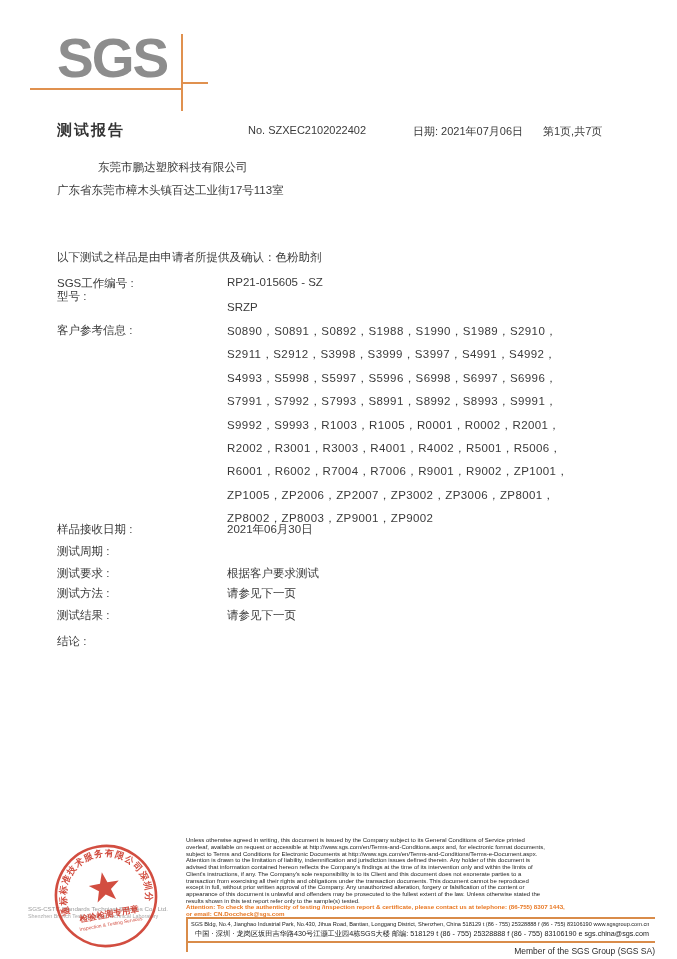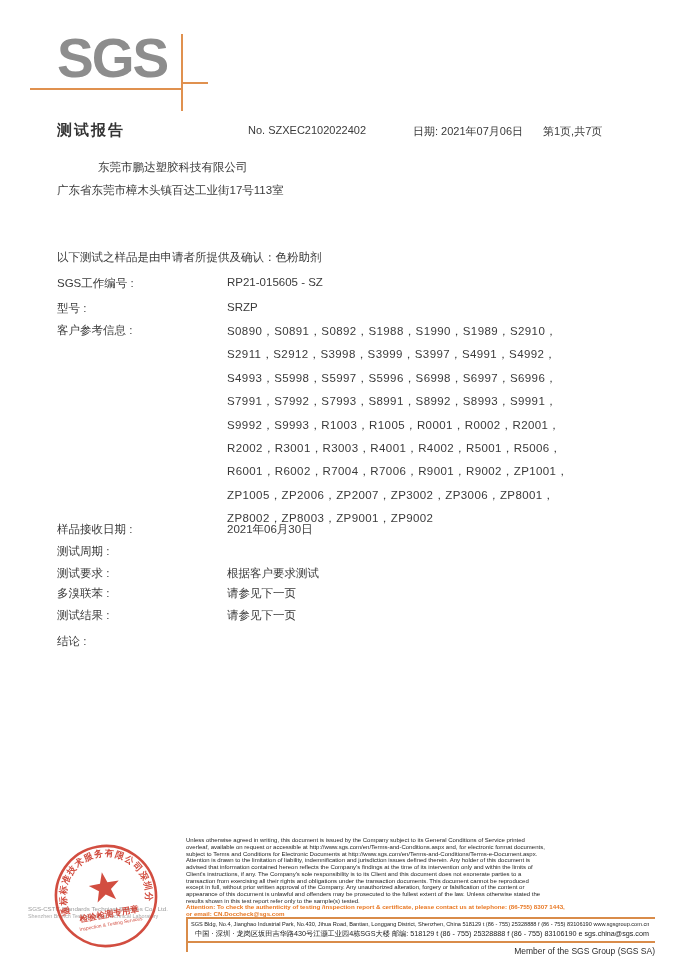--- a/index.html
+++ b/index.html
@@ -85,21 +85,21 @@
   </div>
 
   <div class="applicant-name">东莞市鹏达塑胶科技有限公司</div>
   <div class="applicant-address">广东省东莞市樟木头镇百达工业街17号113室</div>
 
   <div class="intro-line">以下测试之样品是由申请者所提供及确认：色粉助剂</div>
 
   <span class="flabel" style="top:276px">SGS工作编号 :</span>
   <span class="fvalue" style="top:276px">RP21-015605 - SZ</span>
 
-  <span class="flabel" style="top:301px">型号 :</span>
+  <span class="flabel" style="top:289px">型号 :</span>
   <span class="fvalue" style="top:301px">SRZP</span>
 
   <span class="flabel" style="top:323px">客户参考信息 :</span>
   <div class="codes-block">
     <div>S0890，S0891，S0892，S1988，S1990，S1989，S2910，</div>
     <div>S2911，S2912，S3998，S3999，S3997，S4991，S4992，</div>
     <div>S4993，S5998，S5997，S5996，S6998，S6997，S6996，</div>
     <div>S7991，S7992，S7993，S8991，S8992，S8993，S9991，</div>
     <div>S9992，S9993，R1003，R1005，R0001，R0002，R2001，</div>
     <div>R2002，R3001，R3003，R4001，R4002，R5001，R5006，</div>
@@ -109,21 +109,21 @@
   </div>
 
   <span class="flabel" style="top:522px">样品接收日期 :</span>
   <span class="fvalue" style="top:522px">2021年06月30日</span>
 
   <span class="flabel" style="top:544px">测试周期 :</span>
 
   <span class="flabel" style="top:566px">测试要求 :</span>
   <span class="fvalue" style="top:566px">根据客户要求测试</span>
 
-  <span class="flabel" style="top:586px">多溴联苯 :</span>
+  <span class="flabel" style="top:586px">测试方法 :</span>
   <span class="fvalue" style="top:586px">请参见下一页</span>
 
   <span class="flabel" style="top:608px">测试结果 :</span>
   <span class="fvalue" style="top:608px">请参见下一页</span>
 
   <span class="flabel" style="top:634px">结论 :</span>
 
   <div class="company-lines">
     <div class="company-line1">SGS-CSTC Standards Technical Services Co., Ltd.</div>
     <div class="company-line2">Shenzhen Branch Testing Center Technical Laboratory</div>

